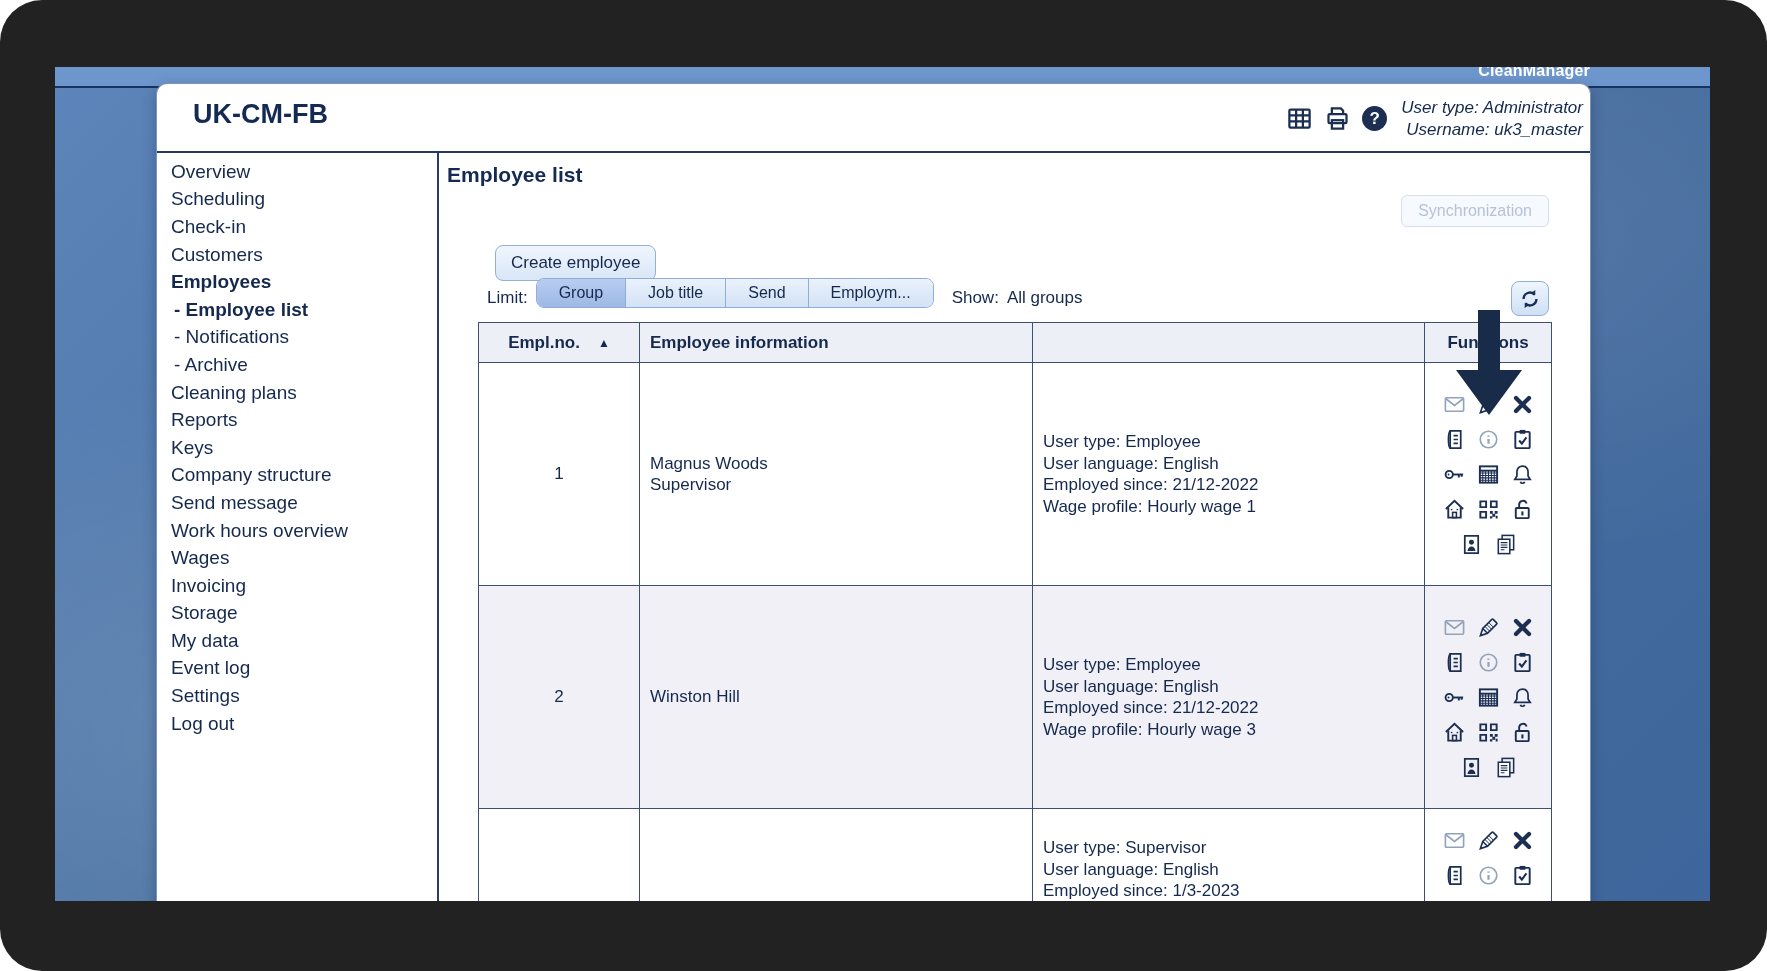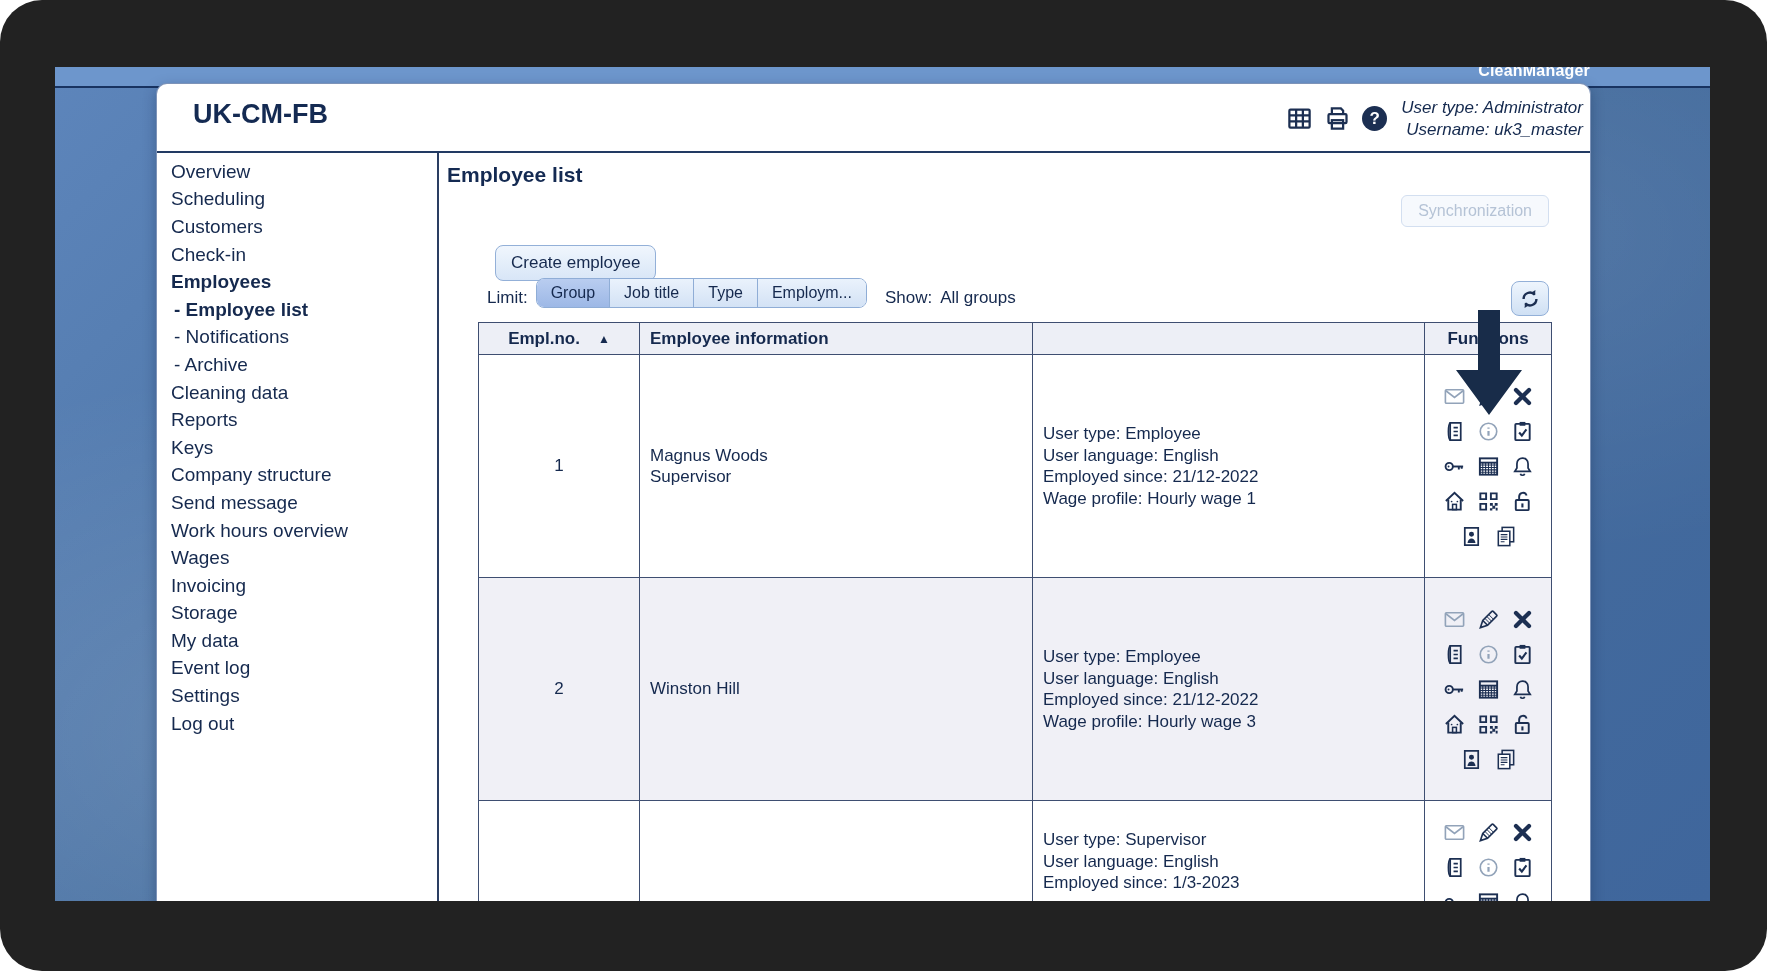--- a/index.html
+++ b/index.html
@@ -40,34 +40,34 @@
 
   .btn { font-family:"Liberation Sans",sans-serif; cursor:pointer; color:#15294e; }
   .sync-btn { position:absolute; right:41px; top:42px; padding:6px 16px; font-size:16px; color:#b5c3d6;
     background:#f6f9fd; border:1px solid #d3dff0; border-radius:6px; }
   .create-btn { position:absolute; left:48px; top:92px; padding:7px 15px; font-size:17px;
     background:linear-gradient(#f0f6fd,#d8e6f7); border:1px solid #93b0d8; border-radius:8px;margin-left:8px; }
 
   .limit-row { position:absolute; left:48px; top:125px; display:flex; align-items:flex-end; font-size:17px; }
   .limit-label { margin-right:8px; }
   .tab-group { display:inline-flex; border:1px solid #8fadd6; border-radius:8px; overflow:hidden; }
-  .tab-btn { padding:5px 14px; font-size:16px; border:none; border-left:1px solid #8fadd6;
+  .tab-btn { padding:5px 22px; font-size:16px; border:none; border-left:1px solid #8fadd6;
     background:linear-gradient(#eaf2fc,#d3e2f5); }
   .tab-btn:first-child { border-left:none; }
   .tab-btn.selected { background:linear-gradient(#b9cdf0,#9db8e6); }
   .show-label { margin-left:18px; }
   .show-value { margin-left:8px; }
   .refresh-btn { position:absolute; right:41px; top:128px; width:38px; height:35px;
     background:linear-gradient(#eef5fd,#cfe0f4); border:1px solid #93b0d8; border-radius:8px;
     display:flex; align-items:center; justify-content:center; color:#1c2f52; }
   .refresh-btn svg { width:22px; height:22px; }
 
   table.emp { position:absolute; left:39px; top:169px; border-collapse:collapse; table-layout:fixed; }
   table.emp th, table.emp td { border:1.6px solid #3e4e71; }
-  table.emp th { height:32px; background:#edeff6; font-size:17px; font-weight:bold; color:#15294e; }
+  table.emp th { height:40px; background:#edeff6; font-size:17px; font-weight:bold; color:#15294e; }
   th.h-empl { text-align:center; }
   th.h-info { text-align:left; padding-left:10px; }
   th.h-fn { text-align:center; }
   .sort-tri { font-size:12px; margin-left:18px; vertical-align:1px; }
   tr.r1 { height:223px; background:#ffffff; }
   tr.r2 { height:223px; background:#f0f0f6; }
   tr.r3 { height:210px; background:#ffffff; }
   td.num { text-align:center; font-size:17px; }
   td.name { padding-left:10px; font-size:17px; line-height:21.5px; vertical-align:middle; }
   td.info { padding-left:10px; font-size:17px; line-height:21.5px; vertical-align:middle; }
@@ -218,27 +218,27 @@
             <div>User type: Administrator</div>
             <div>Username: uk3_master</div>
           </div>
         </div>
       </div>
 
       <div class="panel-body">
         <ul class="sidebar" style="list-style:none;">
           <li class="nav-item">Overview</li>
           <li class="nav-item">Scheduling</li>
+          <li class="nav-item">Check-in</li>
           <li class="nav-item">Customers</li>
-          <li class="nav-item">Check-in</li>
           <li class="nav-item bold">Employees</li>
           <li class="nav-item bold sub">- Employee list</li>
           <li class="nav-item sub">- Notifications</li>
           <li class="nav-item sub">- Archive</li>
-          <li class="nav-item">Cleaning data</li>
+          <li class="nav-item">Cleaning plans</li>
           <li class="nav-item">Reports</li>
           <li class="nav-item">Keys</li>
           <li class="nav-item">Company structure</li>
           <li class="nav-item">Send message</li>
           <li class="nav-item">Work hours overview</li>
           <li class="nav-item">Wages</li>
           <li class="nav-item">Invoicing</li>
           <li class="nav-item">Storage</li>
           <li class="nav-item">My data</li>
           <li class="nav-item">Event log</li>
@@ -250,21 +250,21 @@
           <div class="page-title">Employee list</div>
 
           <button class="btn sync-btn">Synchronization</button>
           <button class="btn create-btn">Create employee</button>
 
           <div class="limit-row">
             <span class="limit-label">Limit:</span>
             <span class="tab-group">
               <button class="btn tab-btn selected">Group</button>
               <button class="btn tab-btn">Job title</button>
-              <button class="btn tab-btn">Type</button>
+              <button class="btn tab-btn">Send</button>
               <button class="btn tab-btn">Employm...</button>
             </span>
             <span class="show-label">Show:</span>
             <span class="show-value">All groups</span>
           </div>
 
           <button class="btn refresh-btn">
               <svg viewBox="0 0 24 24">
                 <use href="#sym-refresh"></use>
               </svg>

